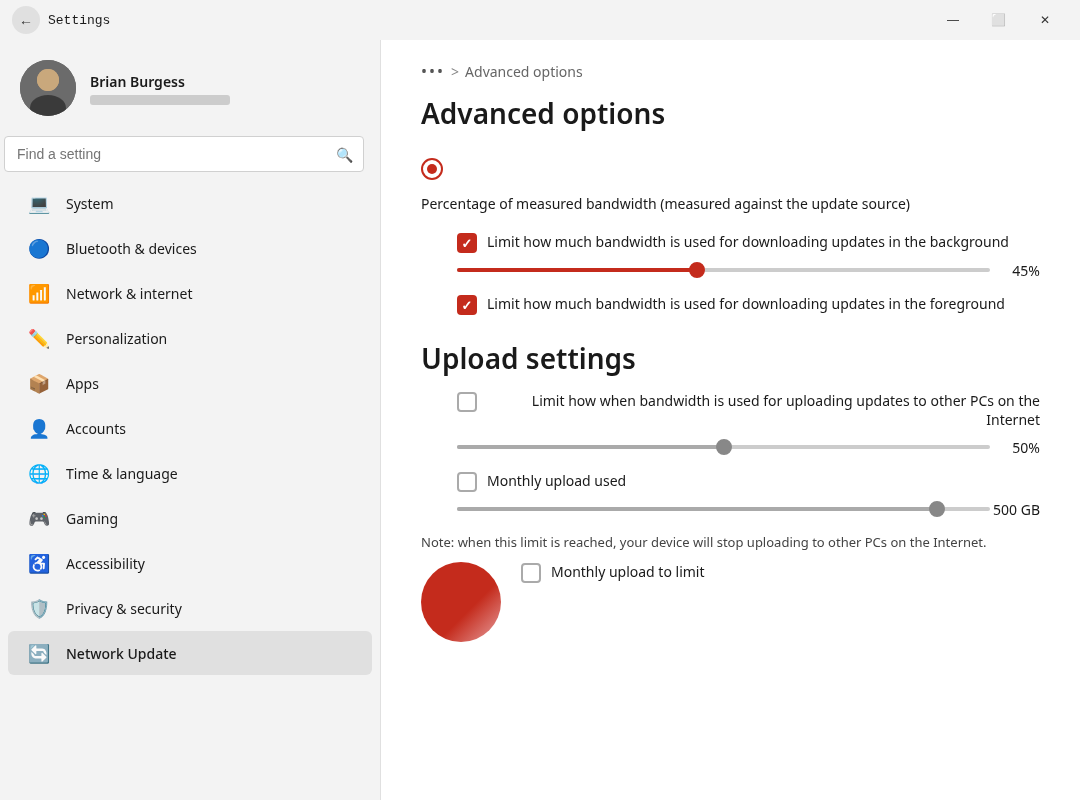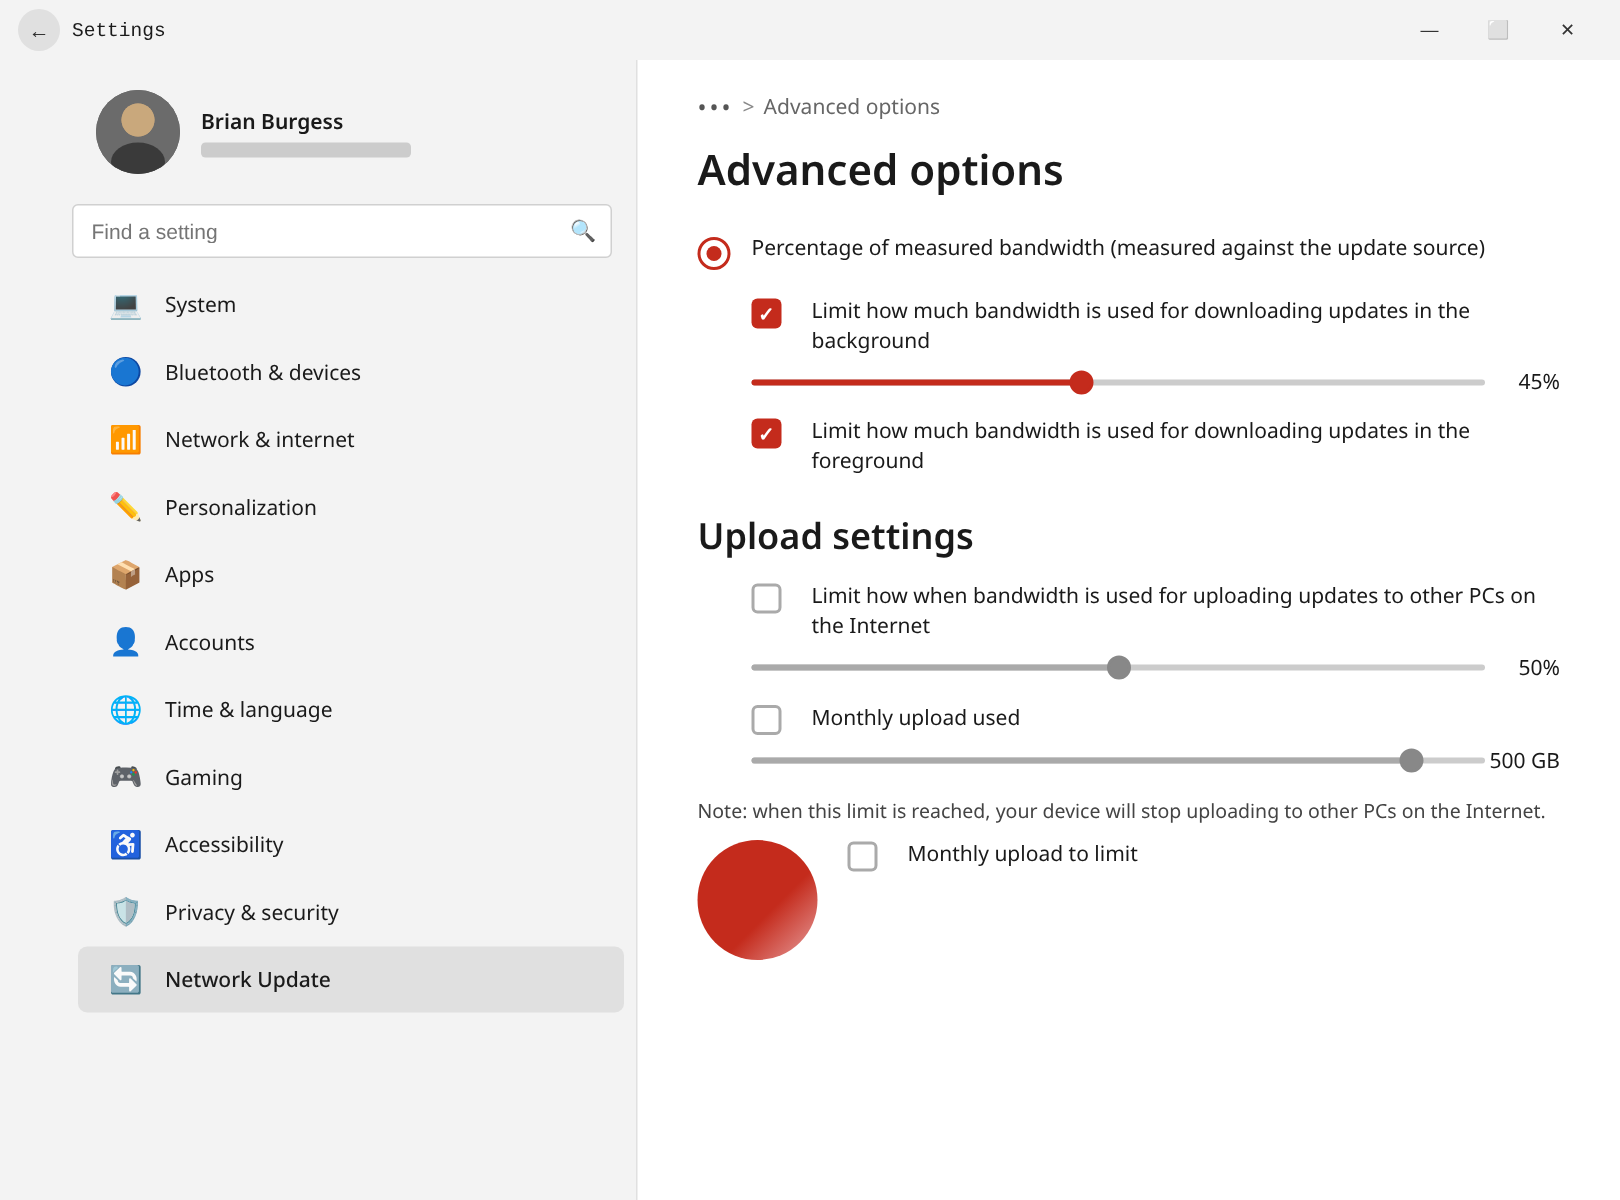--- a/index.html
+++ b/index.html
@@ -44,21 +44,20 @@
       border: none;
       background: transparent;
       cursor: pointer;
       font-size: 12px;
       color: #333;
     }
     .app-content {
       display: flex;
       flex: 1;
       overflow: hidden;
-      padding-left: 44px;
     }
     .sidebar {
       width: 380px;
       background: #f3f3f3;
       display: flex;
       flex-direction: column;
       flex-shrink: 0;
       padding: 0 0 0 0;
     }
     .user-section {
@@ -163,30 +162,31 @@
     }
     .breadcrumb-dots { font-size: 16px; letter-spacing: 2px; color: #555; }
     .breadcrumb-sep { color: #888; font-size: 14px; }
     .page-title {
       font-size: 28px;
       font-weight: 600;
       color: #1a1a1a;
       margin-bottom: 24px;
     }
     .section-heading {
-      font-size: 24px;
+      font-size: 28px;
       font-weight: 600;
       color: #1a1a1a;
       margin: 24px 0 14px 0;
     }
     .option-row {
       display: flex;
       align-items: flex-start;
       gap: 14px;
       margin-bottom: 18px;
+      flex-direction: column;
     }
     .radio-outer {
       width: 22px;
       height: 22px;
       border-radius: 50%;
       border: 2px solid #c42b1c;
       display: flex;
       align-items: center;
       justify-content: center;
       flex-shrink: 0;
@@ -205,22 +205,23 @@
       line-height: 1.4;
       flex: 1;
     }
     .sub-option {
       margin-left: 36px;
       margin-bottom: 14px;
     }
     .checkbox-row {
       display: flex;
       align-items: flex-start;
-      gap: 20px;
+      gap: 10px;
       margin-bottom: 8px;
+      text-align: right;
     }
     .checkbox-checked {
       width: 20px;
       height: 20px;
       border-radius: 4px;
       background: #c42b1c;
       display: flex;
       align-items: center;
       justify-content: center;
       flex-shrink: 0;

